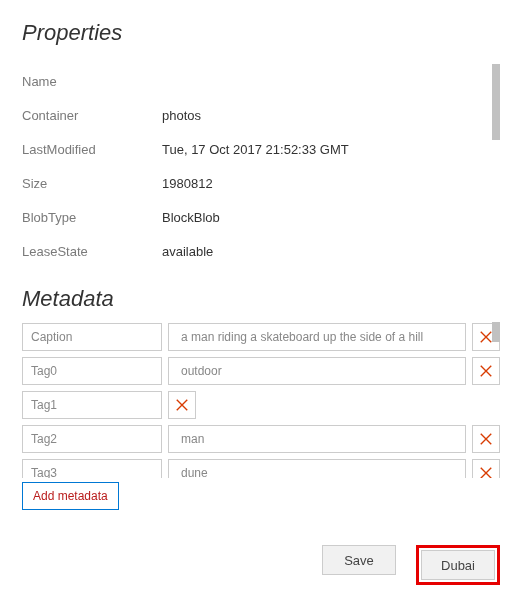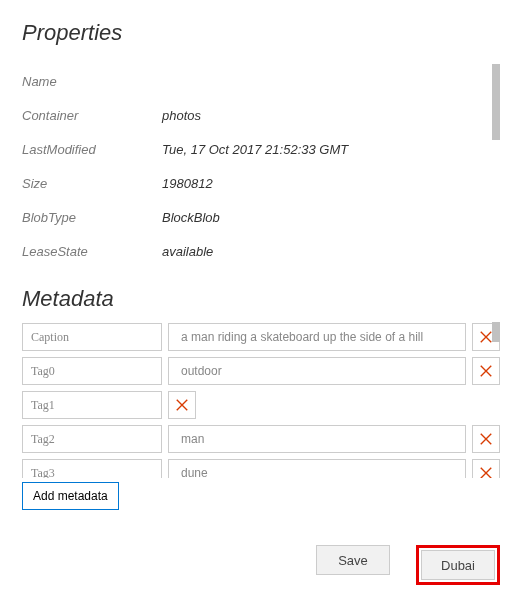--- a/index.html
+++ b/index.html
@@ -24,21 +24,20 @@
       margin-top: 6px;
       margin-bottom: 10px;
     }
     .properties-area {
       position: relative;
       height: 216px;
       overflow: hidden;
     }
     .properties-list {
       position: relative;
-      font-style: italic;
     }
     .prop-row {
       display: flex;
       align-items: center;
       height: 34px;
     }
     .prop-label {
       width: 140px;
       color: #7a7a7a;
       font-size: 13px;
@@ -74,21 +73,21 @@
       height: 30px;
       gap: 6px;
       margin-bottom: 4px;
     }
     .meta-key {
       width: 140px;
       border: 1px solid #ccc;
       padding: 5px 8px;
       font-size: 12px;
       color: #888;
-      font-family: Liberation Serif, serif;
+      font-family: Liberation Sans, sans-serif;
       height: 28px;
       background: #fff;
     }
     .meta-val {
       flex: 1;
       border: 1px solid #ccc;
       padding: 5px 12px;
       font-size: 12px;
       color: #888;
       font-family: inherit;
@@ -119,31 +118,31 @@
       left: 0;
       width: 8px;
       height: 20px;
       background: #c1c1c1;
     }
     .add-metadata {
       margin-top: 4px;
       padding: 6px 10px;
       border: 1px solid #0078d4;
       background: #fff;
-      color: #000000;
+      color: #b91c1c;
       font-size: 12px;
       cursor: pointer;
       font-family: inherit;
     }
     .footer {
       position: absolute;
       bottom: 18px;
       right: 22px;
       display: flex;
-      gap: 26px;
+      gap: 20px;
     }
     .btn {
       min-width: 74px;
       height: 30px;
       border: 1px solid #ccc;
       background: #f1f1f1;
       color: #444;
       font-size: 13px;
       cursor: pointer;
       font-family: inherit;

